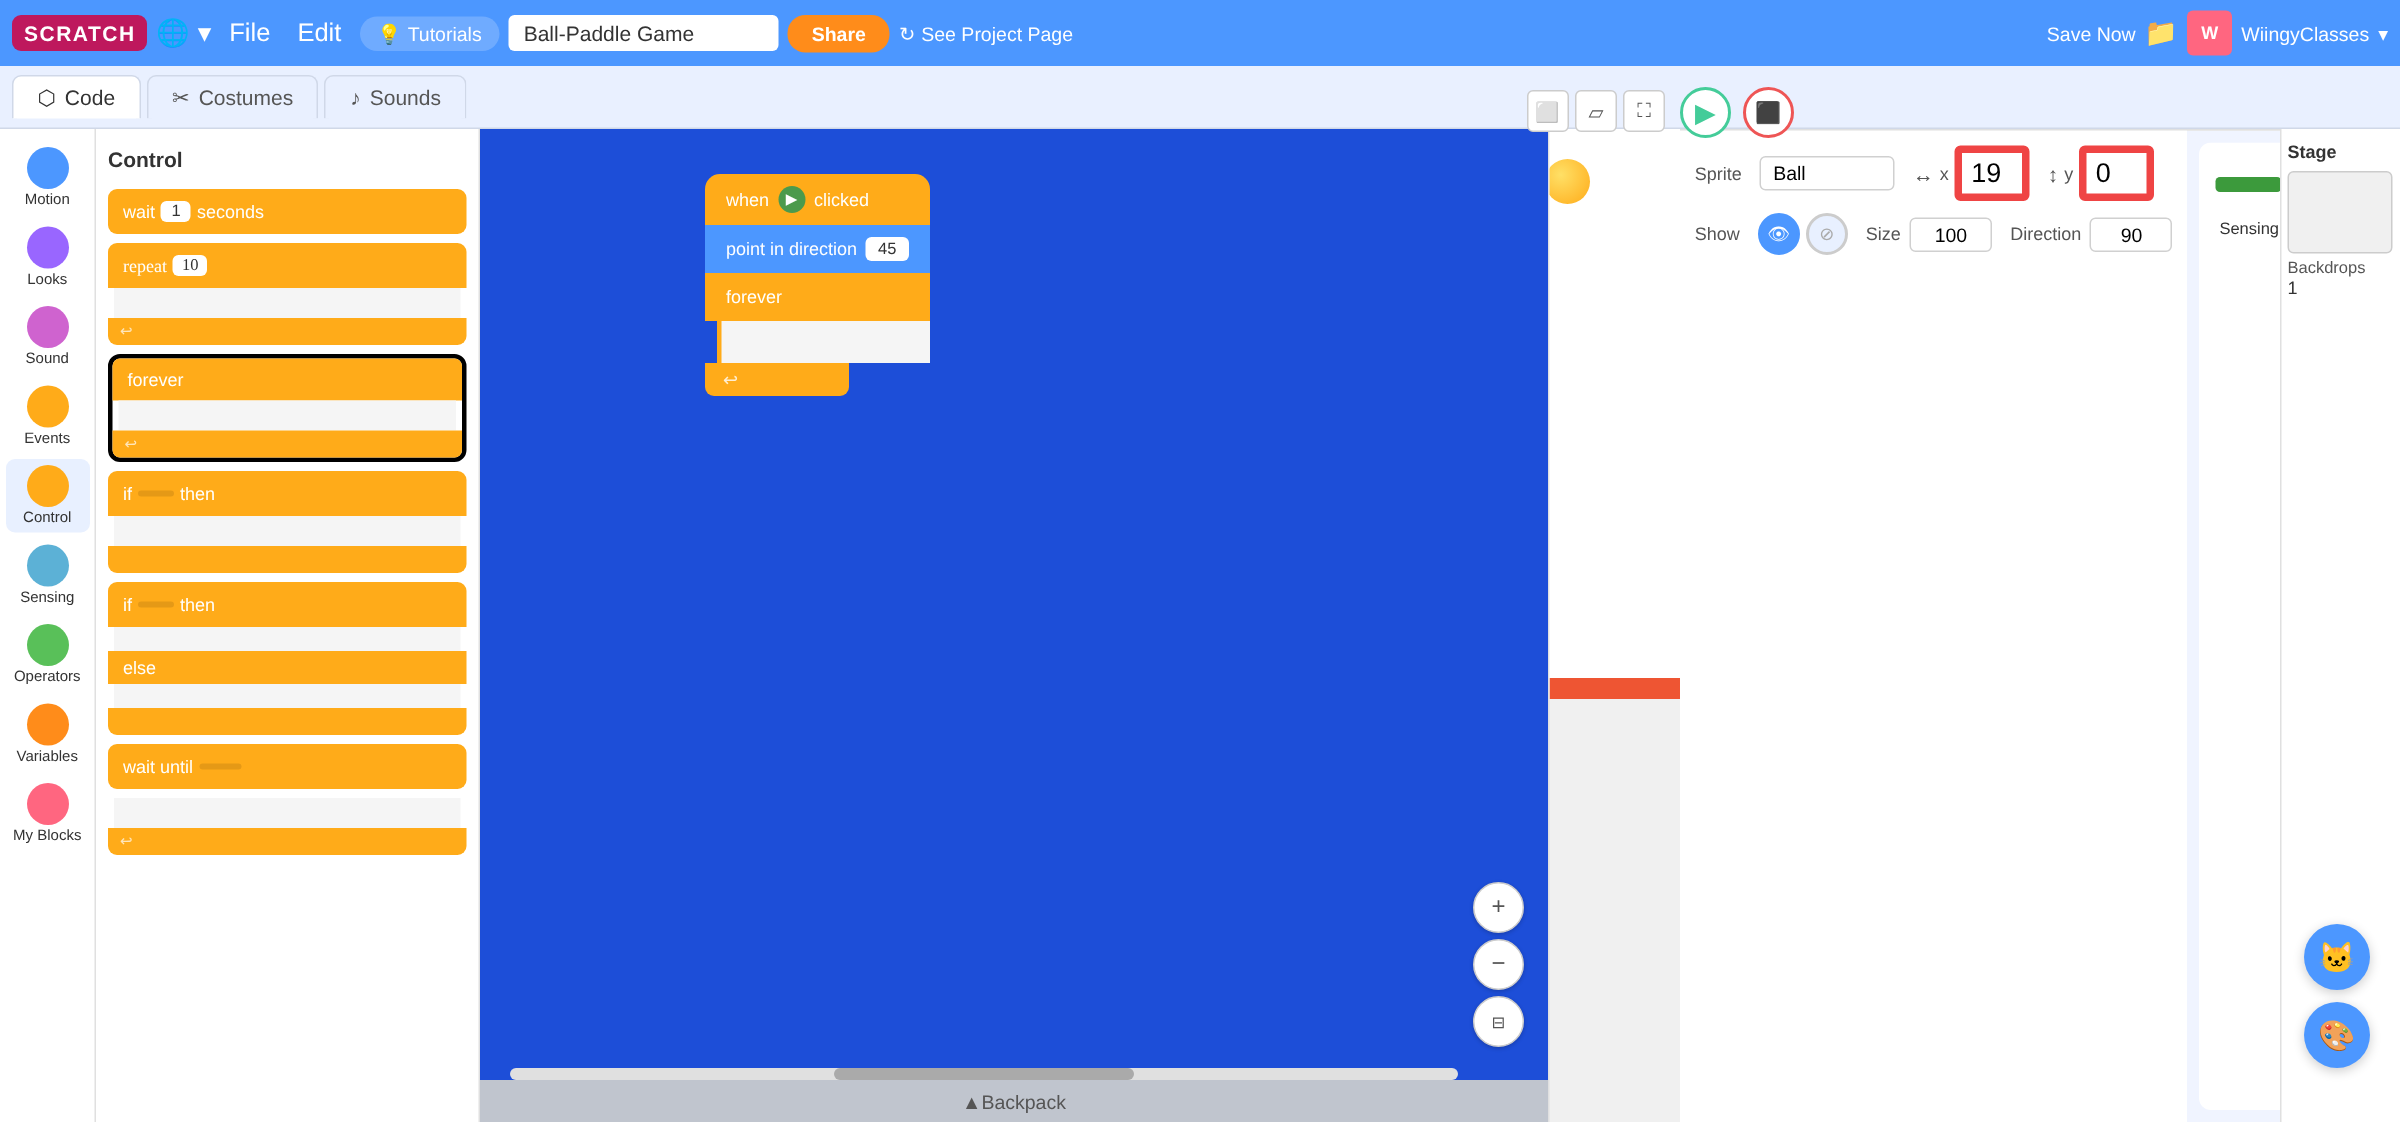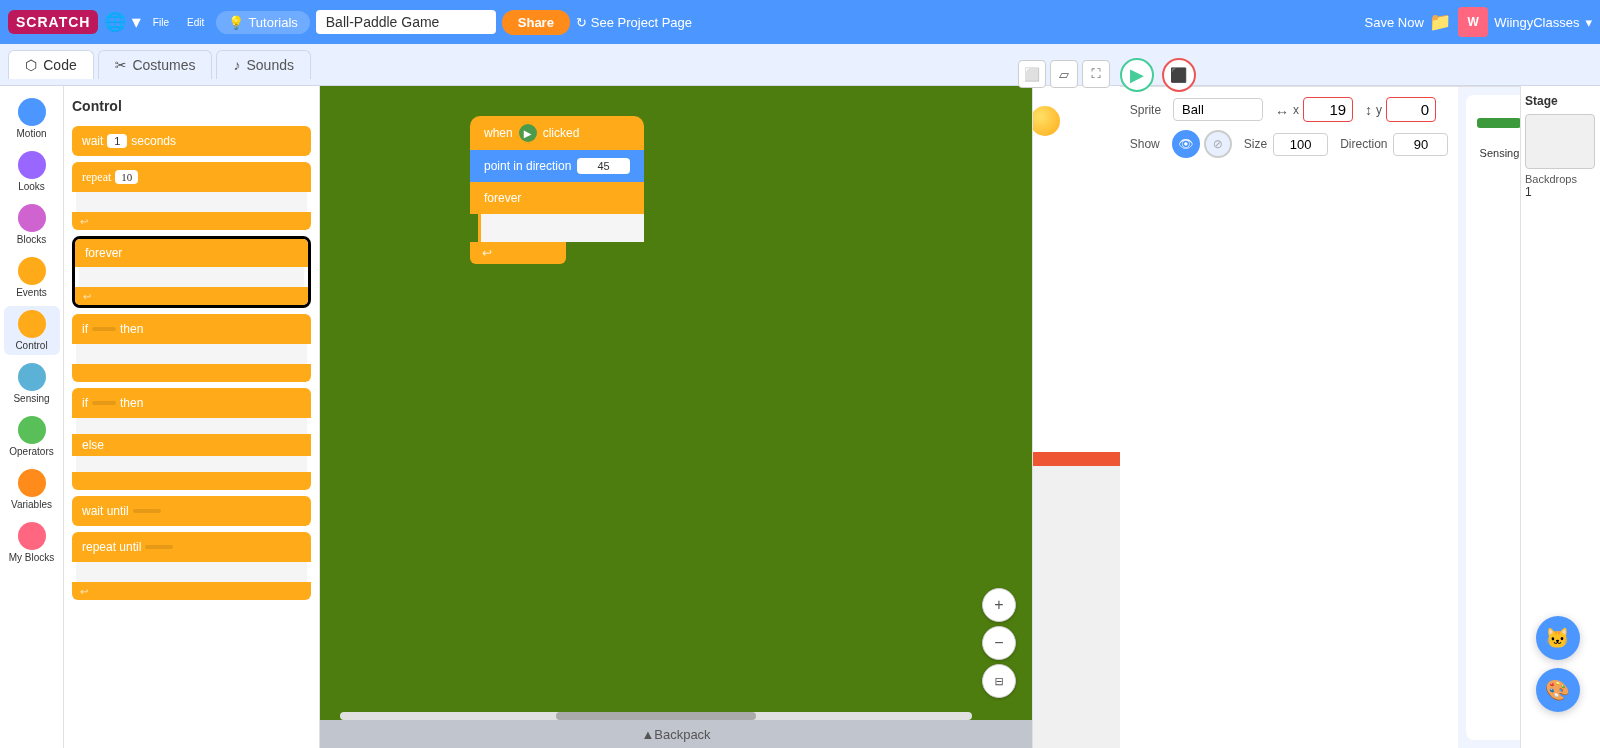--- a/index.html
+++ b/index.html
@@ -12,21 +12,21 @@
     }
     #scratch-logo {
       background: #be185d; border-radius: 6px; padding: 4px 8px;
       font-weight: 900; color: white; font-size: 14px; letter-spacing: 1px;
     }
     #globe-btn {
       background: none; border: none; color: white; font-size: 18px; cursor: pointer;
       display: flex; align-items: center; gap: 2px;
     }
     .top-menu-btn {
-      background: none; border: none; color: white; font-size: 10px; cursor: pointer; padding: 0 6px;
+      background: none; border: none; color: white; font-size: 17px; cursor: pointer; padding: 0 6px;
     }
     #tutorials-btn {
       background: rgba(255,255,255,0.2); border: none; color: white; border-radius: 12px;
       padding: 4px 12px; font-size: 13px; cursor: pointer; display: flex; align-items: center; gap: 4px;
     }
     #project-name-input {
       background: white; border: none; border-radius: 4px; padding: 4px 10px;
       font-size: 14px; width: 180px; outline: none; color: #333;
     }
     #share-btn {
@@ -124,21 +124,21 @@
       padding: 1px 6px; font-size: 11px; min-width: 20px; text-align: center;
       display: inline-block;
     }
     .block-condition {
       background: #ffab19; color: white; border-radius: 4px;
       padding: 1px 8px; font-size: 11px; display: inline-block;
     }
 
     
     #canvas-area {
-      flex: 1; background: #4d7c0f; position: relative; overflow: hidden;
+      flex: 1; background: #1d4ed8; position: relative; overflow: hidden;
     }
 
     
     .canvas-block-group {
       position: absolute; cursor: grab;
     }
 
     .canvas-zoom-controls {
       position: absolute; right: 16px; bottom: 50px;
       display: flex; flex-direction: column; gap: 4px;
@@ -197,22 +197,22 @@
     .sprite-label { font-size: 12px; color: #555; }
     .sprite-name-input {
       border: 1px solid #d0d0d0; border-radius: 4px; padding: 3px 8px;
       font-size: 13px; width: 90px;
     }
     .coord-group {
       display: flex; align-items: center; gap: 4px;
     }
     .coord-icon { font-size: 14px; color: #555; }
     .coord-input {
-      border: 1px solid #ef4444; border-radius: 4px; padding: 3px 6px;
-      font-size: 15px; width: 50px; text-align: right;
+      border: 5px solid #ef4444; border-radius: 4px; padding: 3px 6px;
+      font-size: 18px; width: 50px; text-align: left;
     }
     #sprite-row2 {
       display: flex; align-items: center; gap: 12px;
     }
     .show-icons {
       display: flex; gap: 4px;
     }
     .show-icon-btn {
       width: 28px; height: 28px; border-radius: 50%;
       border: 2px solid #4c97ff; background: #e8f0ff;
@@ -322,21 +322,21 @@
     <div class="sidebar-item">
       <div class="sidebar-dot" style="background:#4c97ff;"></div>
       <span class="sidebar-label">Motion</span>
     </div>
     <div class="sidebar-item">
       <div class="sidebar-dot" style="background:#9966ff;"></div>
       <span class="sidebar-label">Looks</span>
     </div>
     <div class="sidebar-item">
       <div class="sidebar-dot" style="background:#cf63cf;"></div>
-      <span class="sidebar-label">Blocks</span>
+      <span class="sidebar-label">Sound</span>
     </div>
     <div class="sidebar-item">
       <div class="sidebar-dot" style="background:#ffab19;"></div>
       <span class="sidebar-label">Events</span>
     </div>
     <div class="sidebar-item active">
       <div class="sidebar-dot" style="background:#ffab19;"></div>
       <span class="sidebar-label">Control</span>
     </div>
     <div class="sidebar-item">
@@ -410,24 +410,20 @@
       <div style="background:#f5f5f5; margin:0 4px; min-height:16px;"></div>
       <div style="background:#ffab19; border-radius:0 0 6px 6px; height:18px;"></div>
     </div>
 
     <div class="block block-orange">
       <span>wait until</span>
       <span style="background:rgba(0,0,0,0.1); border-radius:12px; padding:2px 14px; display:inline-block;"></span>
     </div>
 
     <div style="margin-bottom:6px;">
-      <div class="block block-orange" style="border-radius:6px 6px 0 0; margin-bottom:0;">
-        <span>repeat until</span>
-        <span style="background:rgba(0,0,0,0.1); border-radius:12px; padding:2px 14px; display:inline-block;"></span>
-      </div>
       <div style="background:#f5f5f5; margin:0 4px; min-height:20px;"></div>
       <div style="background:#ffab19; border-radius:0 0 6px 6px; height:18px; display:flex; align-items:center; padding:0 8px;">
         <span style="color:rgba(255,255,255,0.7); font-size:10px;">↩</span>
       </div>
     </div>
 
   </div>
 
   <div id="canvas-area">
 
@@ -436,21 +432,21 @@
       <div style="position:relative; margin-bottom:0;">
         <div style="background:#ffab19; border-radius:10px 10px 0 0; padding:8px 14px; font-size:12px; color:white; font-weight:500; display:flex; align-items:center; gap:6px; min-height:32px; position:relative;">
           <span>when</span>
           <span style="background:#4c9a4c; border-radius:50%; width:18px; height:18px; display:inline-flex; align-items:center; justify-content:center; font-size:10px; color:white;">▶</span>
           <span>clicked</span>
         </div>
       </div>
 
       <div style="background:#4c97ff; padding:7px 14px; font-size:12px; color:white; font-weight:500; display:flex; align-items:center; gap:6px; margin-bottom:0; min-height:32px;">
         <span>point in direction</span>
-        <span style="background:white; color:#333; border-radius:4px; padding:2px 20px; font-size:11px;">45</span>
+        <span style="background:white; color:#333; border-radius:4px; padding:2px 8px; font-size:11px;">45</span>
       </div>
 
       <div style="background:#ffab19; border-radius:0 0 0 0; padding:7px 14px; font-size:12px; color:white; font-weight:500; display:flex; align-items:center; min-height:32px;">
         <span>forever</span>
       </div>
       <div style="background:#f5f5f5; margin-left:8px; min-height:28px; border-left: 3px solid #ffab19;"></div>
       <div style="background:#ffab19; border-radius:0 0 6px 6px; height:22px; display:flex; align-items:center; padding:0 12px; width:96px;">
         <span style="color:rgba(255,255,255,0.8); font-size:12px;">↩</span>
       </div>
     </div>

